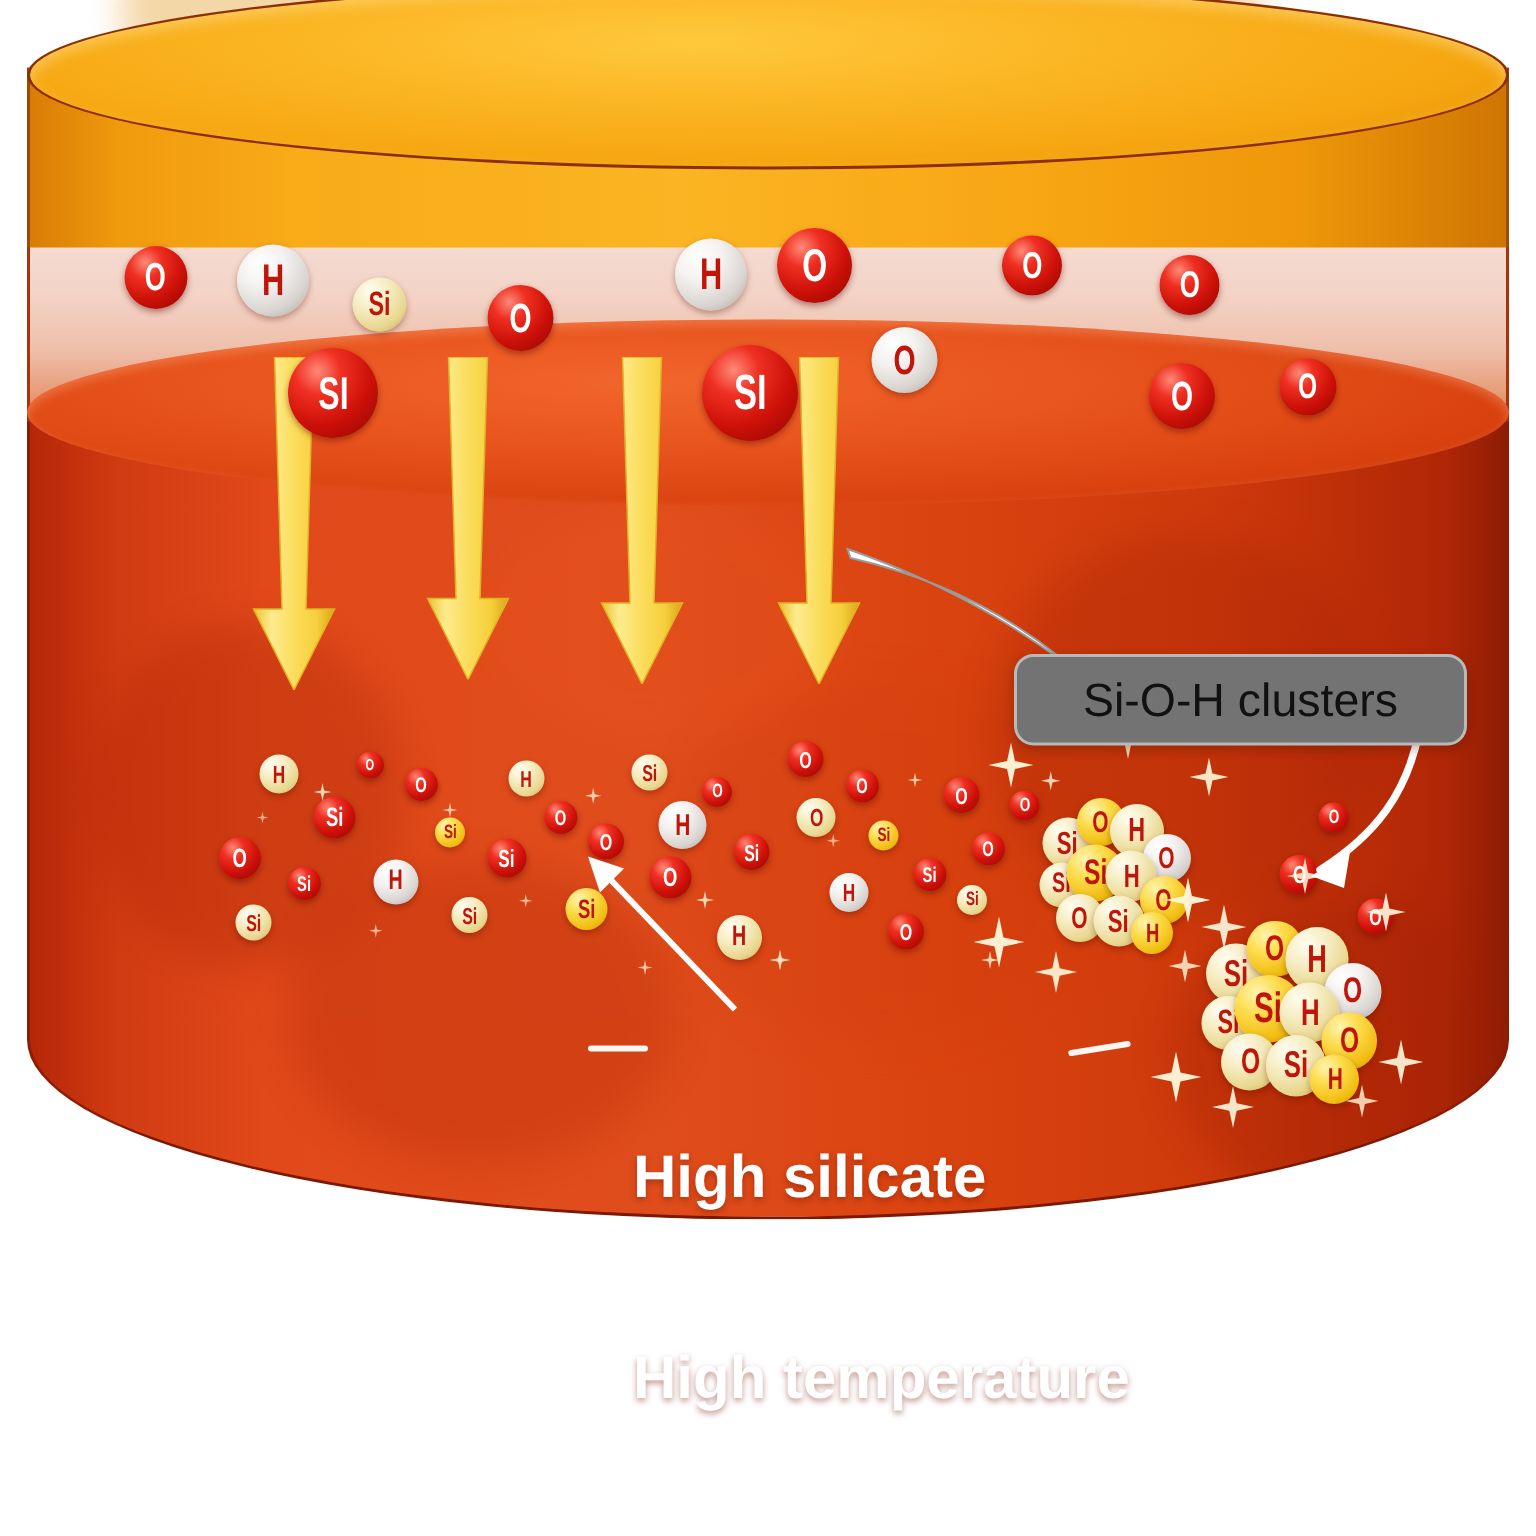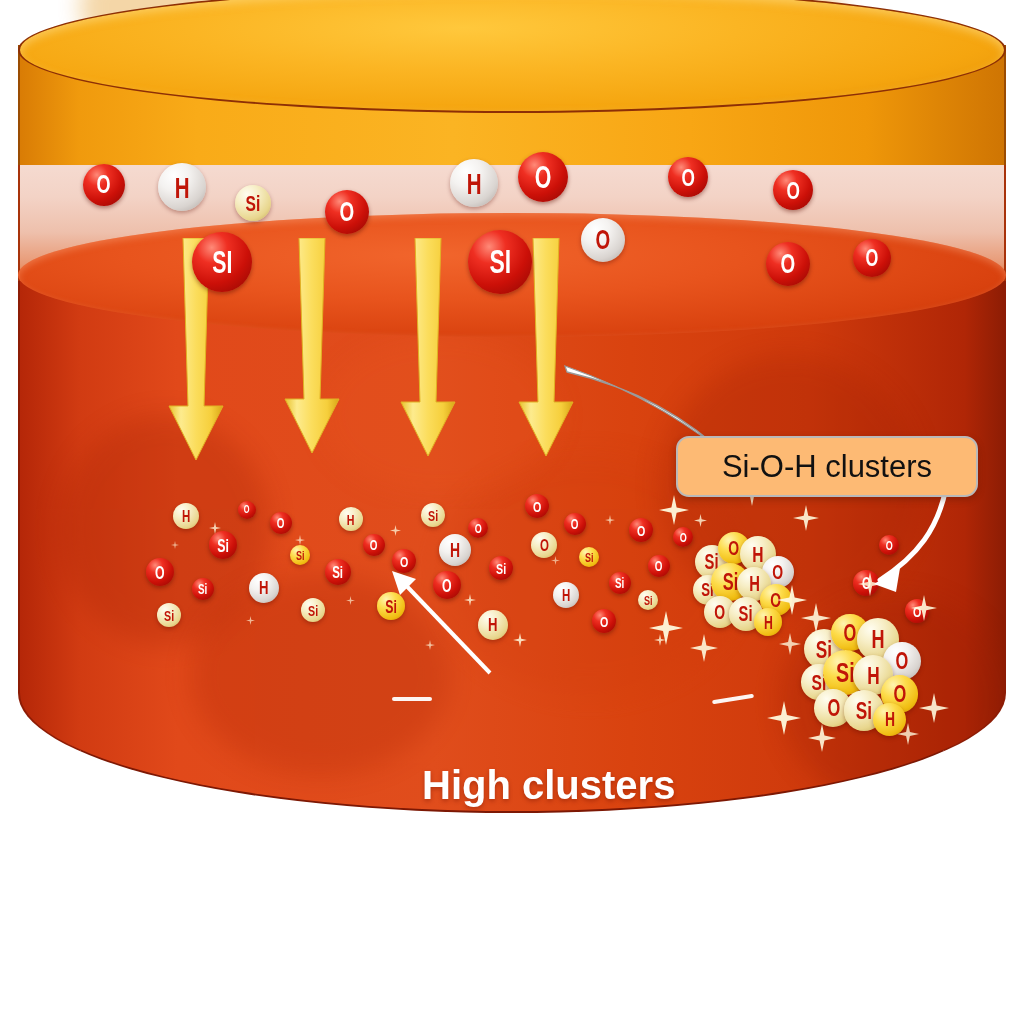--- a/index.html
+++ b/index.html
@@ -66,21 +66,21 @@
          color:#c01508;box-shadow:0 2px 4px rgba(90,10,0,.35);}
   .a-yellow{background:radial-gradient(circle at 33% 26%,#fff4b0 0%,#fddb4a 34%,#f0bc10 72%,#bb8a04 100%);
          color:#c01508;box-shadow:0 2px 4px rgba(90,10,0,.35);}
 
   
   .cluster{position:absolute;}
   .cluster .atom{position:absolute;}
 
   
   #callout{position:absolute;left:676px;top:436px;width:298px;height:57px;
-    background:#fdba74;border:2px solid #b9b9b9;border-radius:13px;
+    background:#737373;border:2px solid #b9b9b9;border-radius:13px;
     display:flex;align-items:center;justify-content:center;
     box-shadow:0 3px 7px rgba(60,20,0,.3);}
   #callout-text{color:#111;font-size:31px;white-space:pre;}
 
   .wline{position:absolute;}
   .dash{position:absolute;height:4px;background:#fff;border-radius:2px;opacity:.95;}
 </style>
 </head>
 <body>
 
@@ -482,17 +482,18 @@
   </svg>
 
   <div id="callout">
     <span id="callout-text">Si-O-H clusters</span>
   </div>
 
   <div class="lbl-white" id="lbl-molten-iron">
   </div>
 
   <div class="lbl-white" id="lbl-hphd">
-    <div>High clusters</div>
+    <div>High silicate</div>
+    <div>High temperature</div>
   </div>
 
 
 </div>
 
 </body></html>

